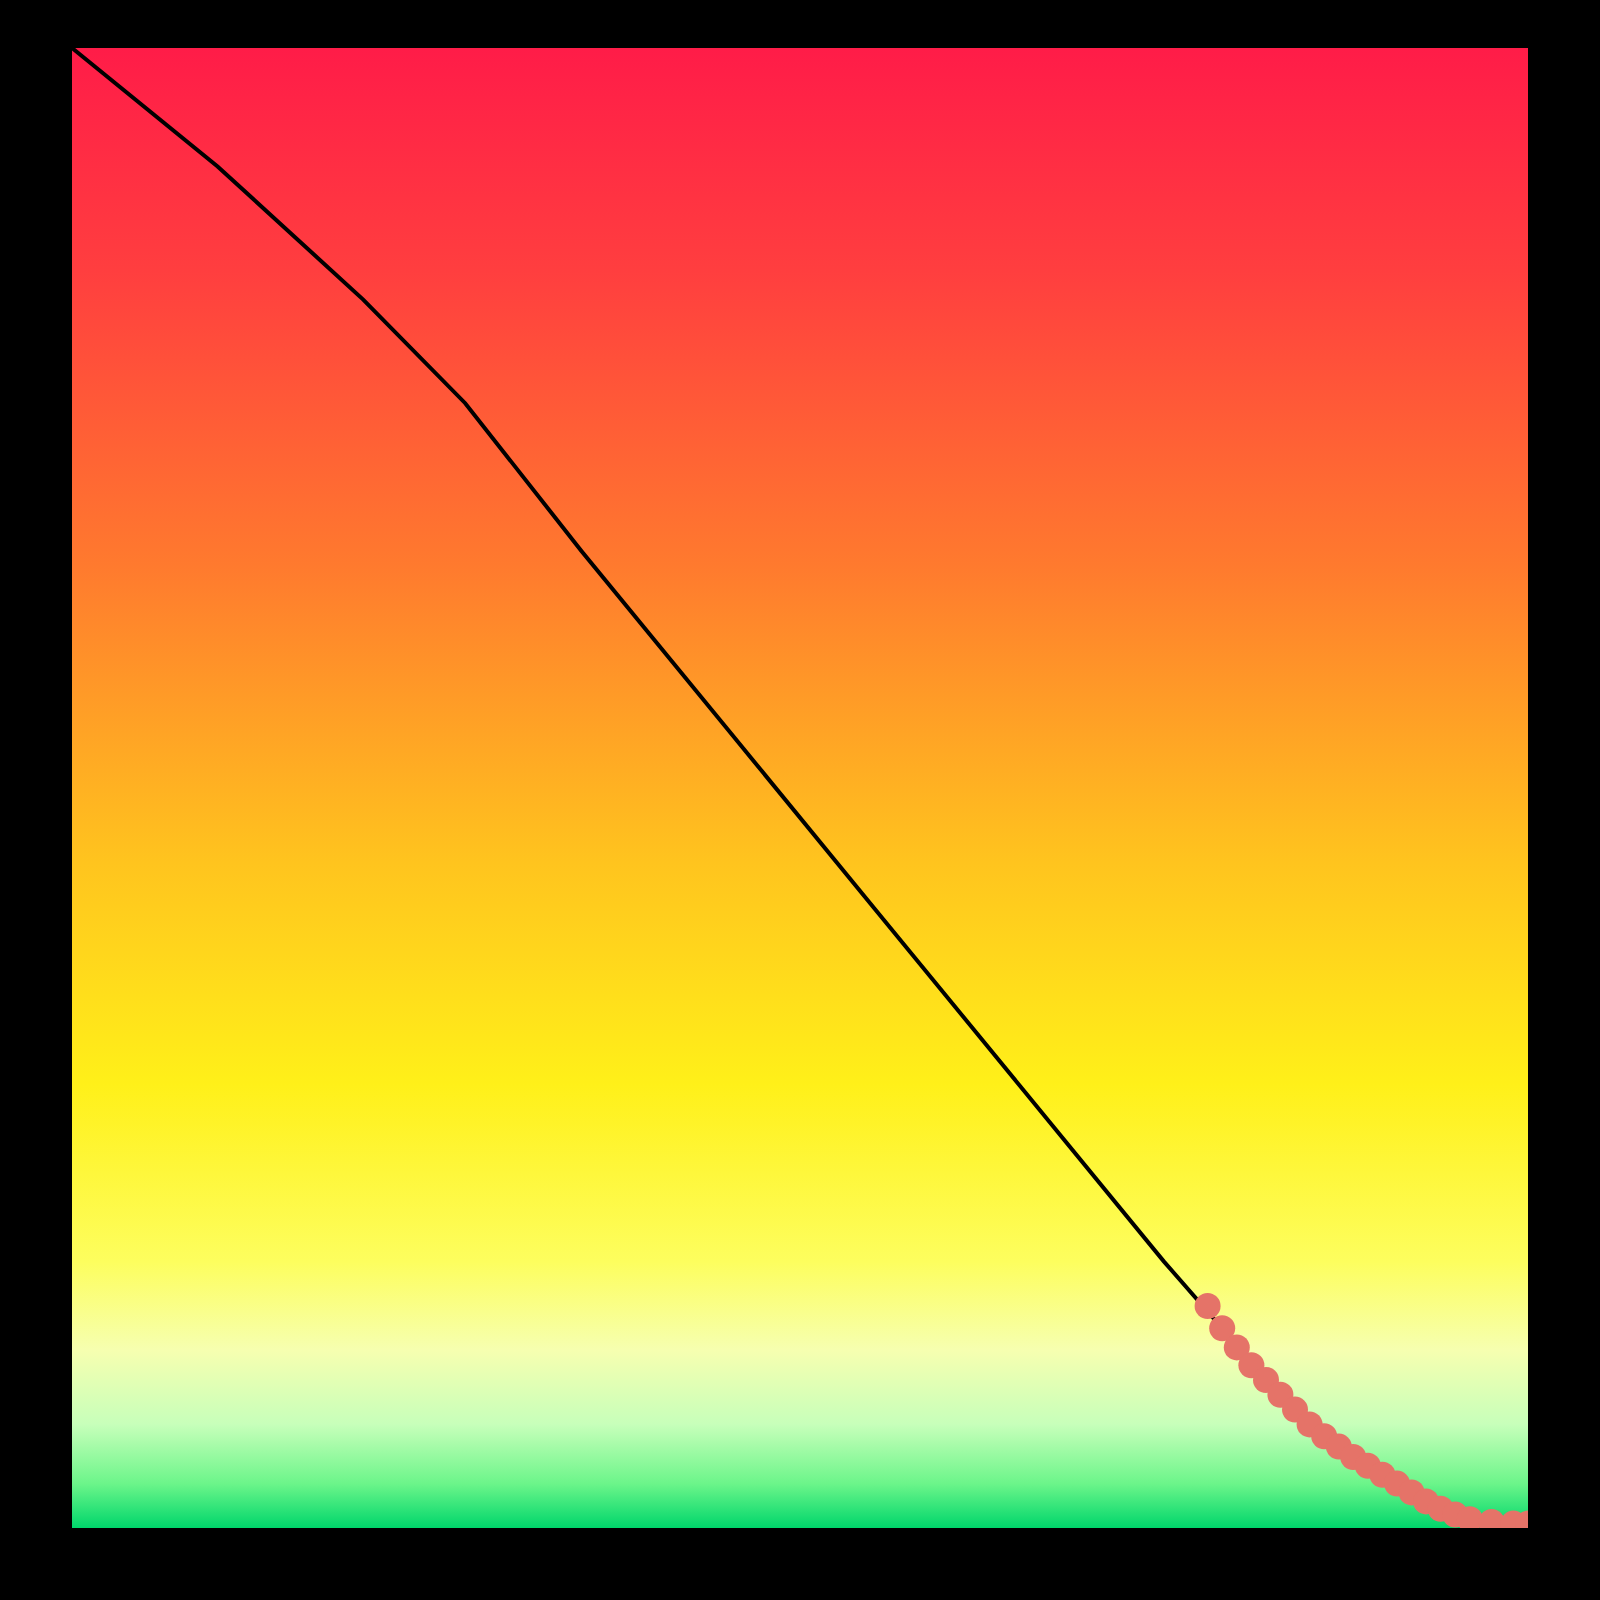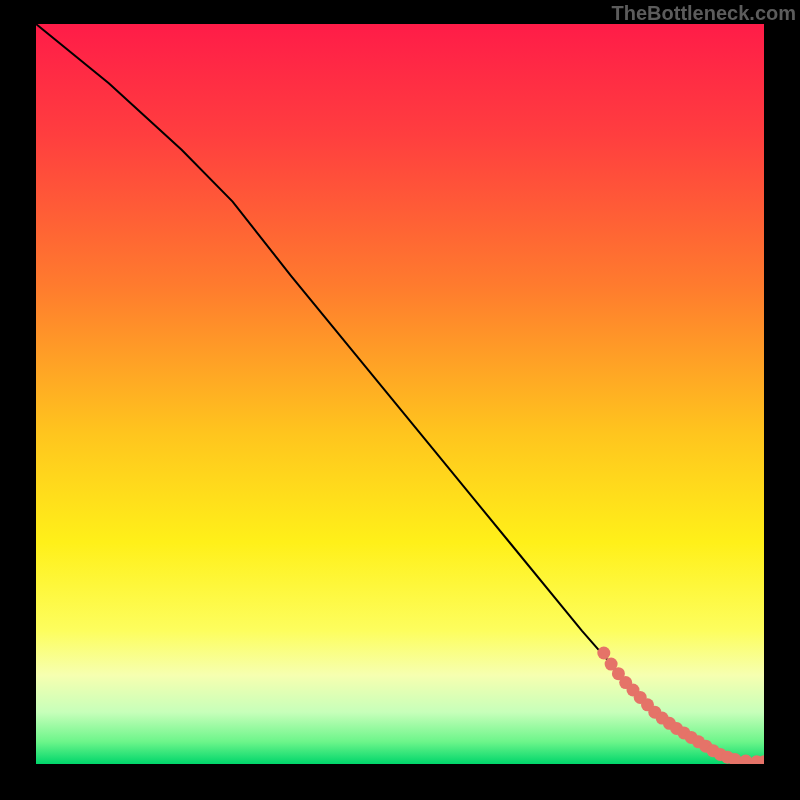--- a/index.html
+++ b/index.html
@@ -34,21 +34,20 @@
     z-index: 5;
   }
   svg {
     display: block;
   }
 </style>
 </head>
 <body>
 
 <div class="chart-container">
-  <div class="watermark">TheBottleneck.com</div>
   <div class="plot-area">
     <svg id="chart-svg" width="728" height="740" viewBox="0 0 728 740">
       <defs>
         <linearGradient id="bg-grad" x1="0" y1="0" x2="0" y2="1">
             <stop offset="0%" stop-color="#ff1c48"></stop>
             <stop offset="15%" stop-color="#ff3e3f"></stop>
             <stop offset="35%" stop-color="#ff7a2e"></stop>
             <stop offset="55.00000000000001%" stop-color="#ffc41e"></stop>
             <stop offset="70%" stop-color="#fff019"></stop>
             <stop offset="82%" stop-color="#fdfe5e"></stop>

